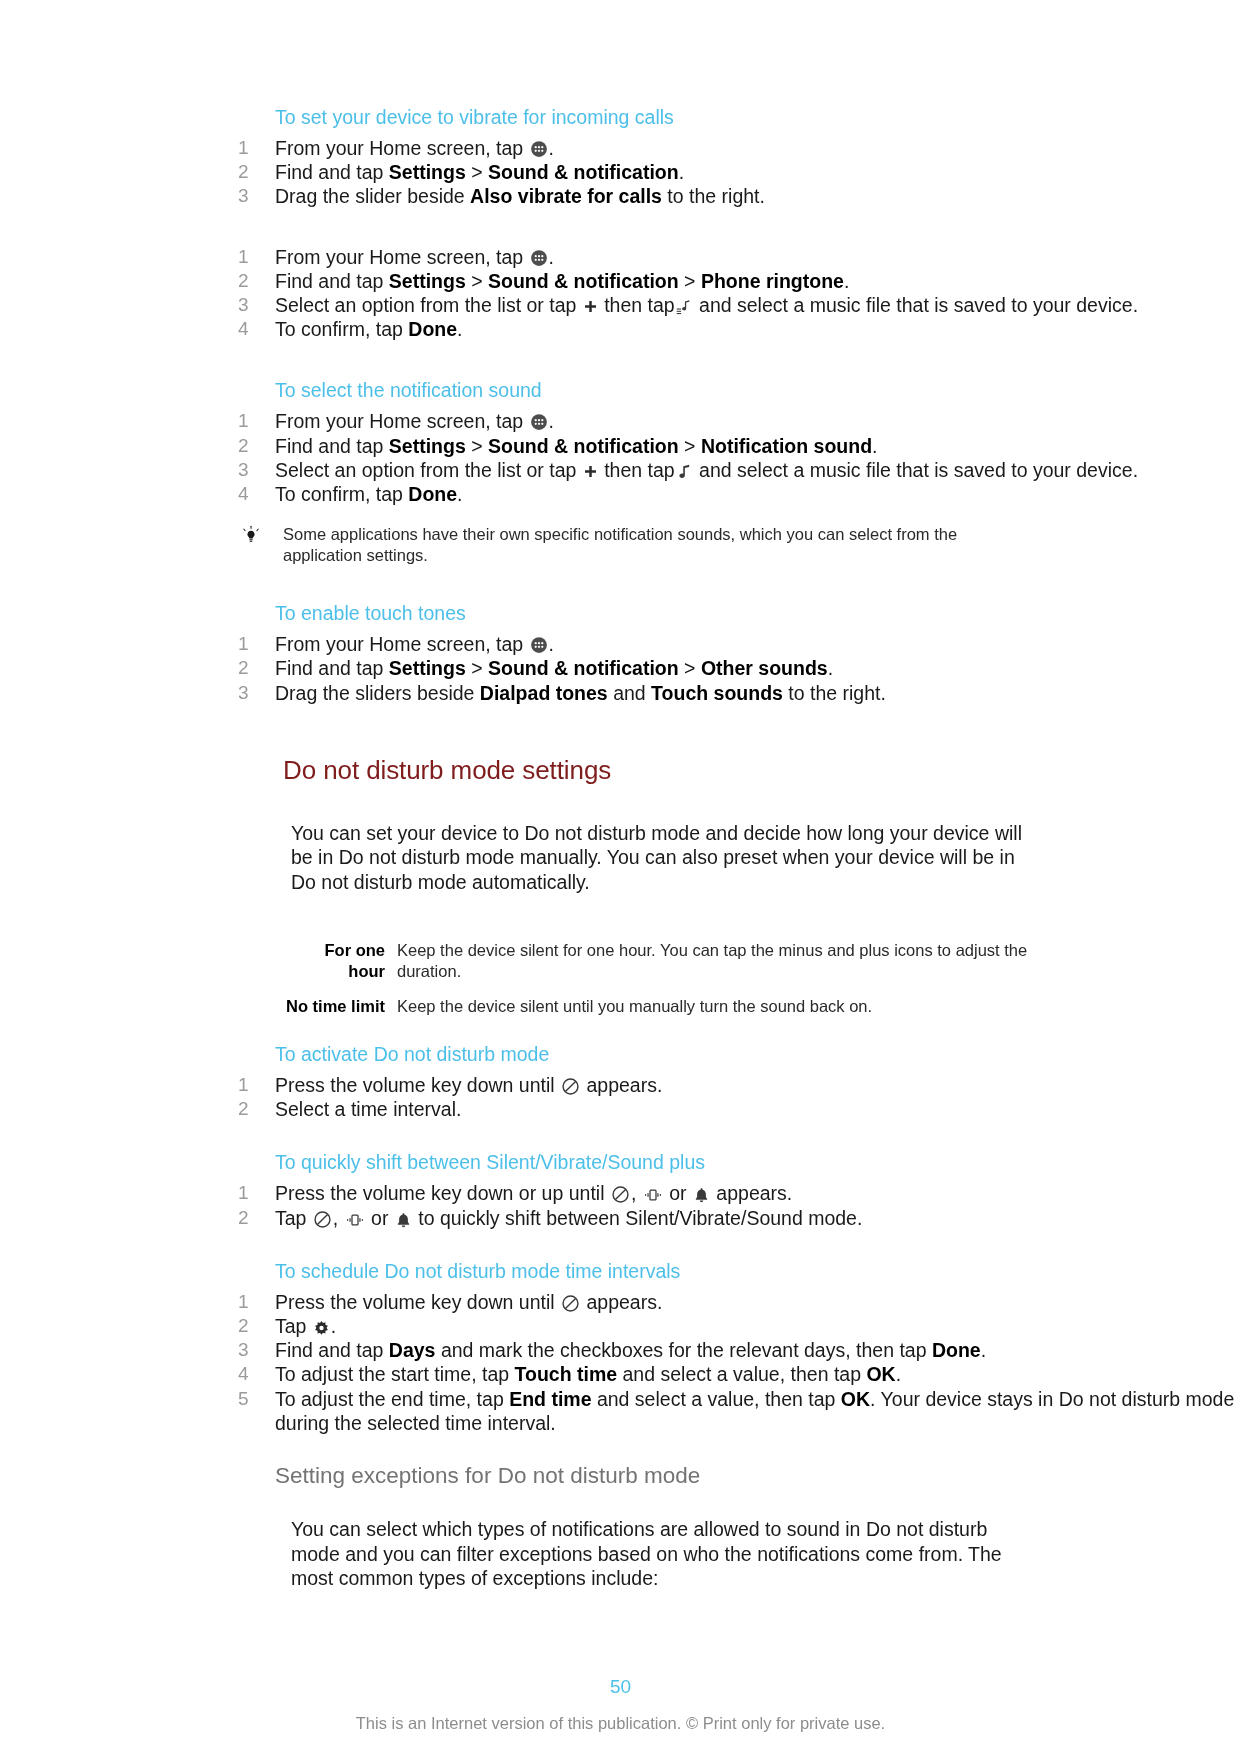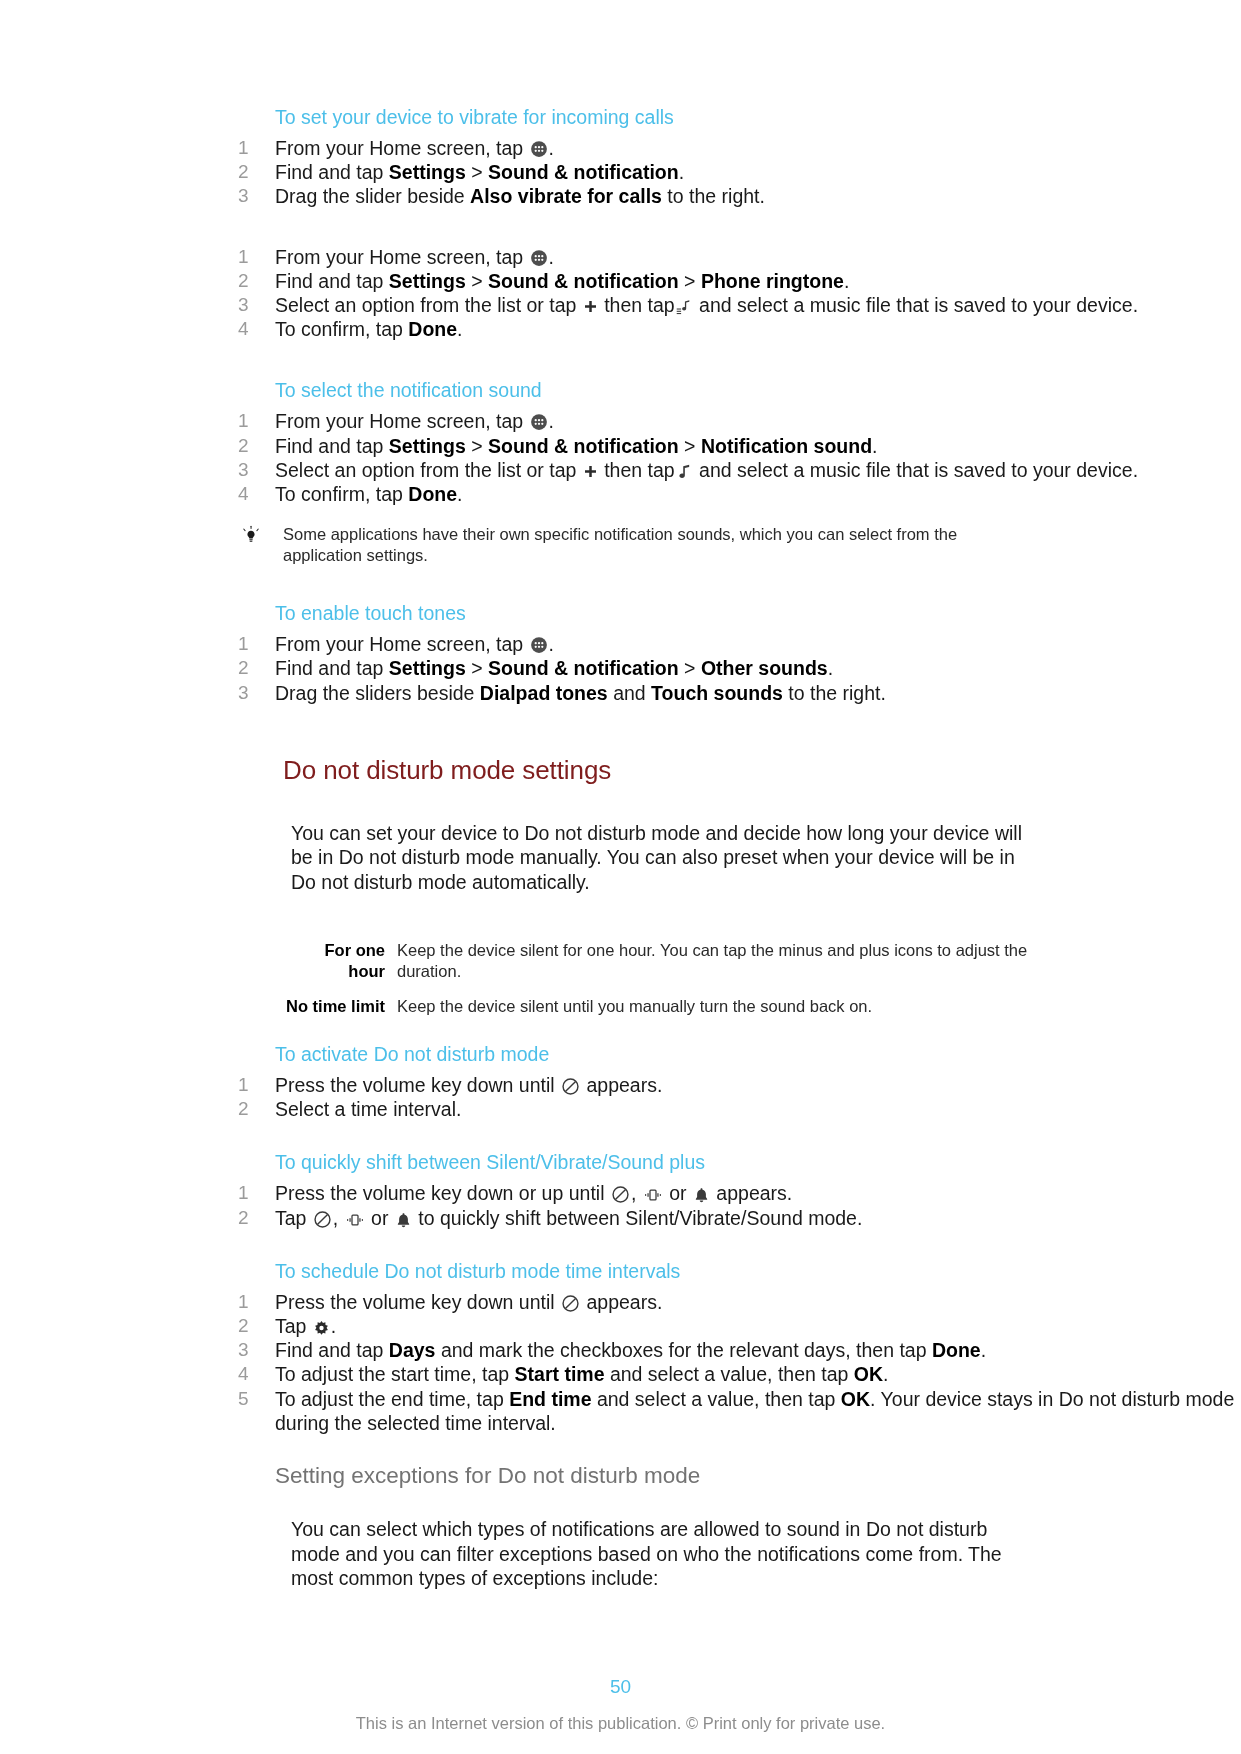--- a/index.html
+++ b/index.html
@@ -358,21 +358,21 @@
                     <circle cx="12" cy="12" r="9.4" fill="none" stroke="#3a3a3a" stroke-width="1.8"></circle>
                     <line x1="5.6" y1="18.4" x2="18.4" y2="5.6" stroke="#3a3a3a" stroke-width="1.8"></line>
                   </svg></span> appears.</span></li>
             <li><span class="num">2</span><span>Tap <span class="ic" style="vertical-align: -4px;"><svg viewBox="0 0 24 24" width="17" height="17">
                     <g fill="#2b2b2b">
                       <path d="M12 1.4l2.1 2.9 3.4-1 .1 3.6 3.4 1.1-1.8 3.1 1.8 3.1-3.4 1.1-.1 3.6-3.4-1-2.1 2.9-2.1-2.9-3.4 1-.1-3.6-3.4-1.1 1.8-3.1-1.8-3.1 3.4-1.1.1-3.6 3.4 1z"></path>
                       <circle cx="12" cy="11.2" r="3.1" fill="#fff"></circle>
                     </g>
                   </svg></span>.</span></li>
             <li><span class="num">3</span><span>Find and tap <b>Days</b> and mark the checkboxes for the relevant days, then tap <b>Done</b>.</span></li>
-            <li><span class="num">4</span><span>To adjust the start time, tap <b>Start time</b> and select a value, then tap <b>OK</b>.</span></li>
+            <li><span class="num">4</span><span>To adjust the start time, tap <b>Touch time</b> and select a value, then tap <b>OK</b>.</span></li>
             <li><span class="num">5</span><span>To adjust the end time, tap <b>End time</b> and select a value, then tap <b>OK</b>. Your device stays in Do not disturb mode during the selected time interval.</span></li>
           </ol>
         </div>
       </div>
 
     <div class="sp-26"></div>
     <h2 class="subsec">Setting exceptions for Do not disturb mode</h2>
     <div class="sp-10"></div>
     <p class="body">You can select which types of notifications are allowed to sound in Do not disturb mode and you can filter exceptions based on who the notifications come from. The most common types of exceptions include:</p>
 

